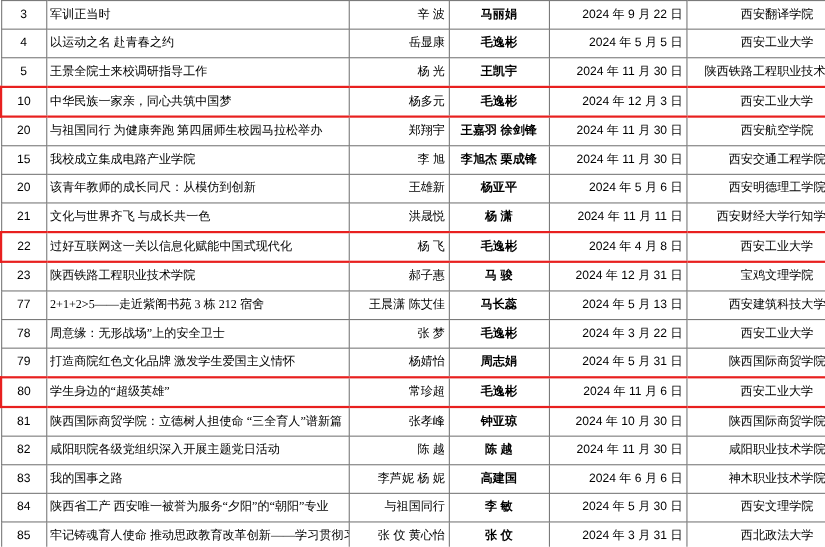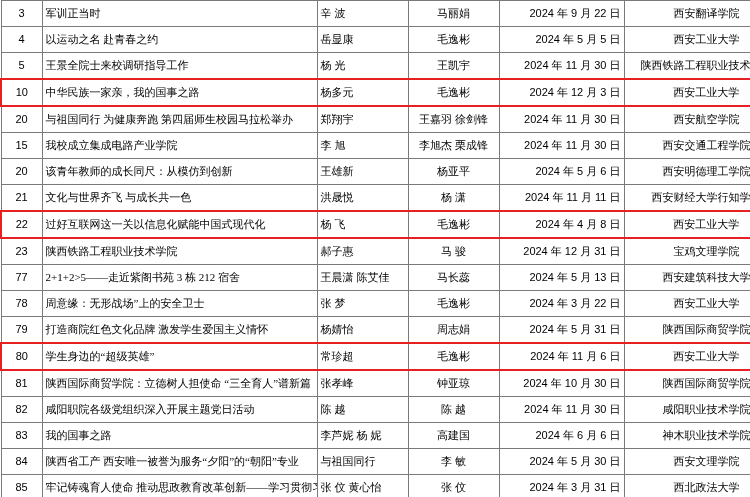--- a/index.html
+++ b/index.html
@@ -29,22 +29,22 @@
     border: 1px solid #7a7a7a;
     padding: 2px 3px;
     vertical-align: middle;
     line-height: 1.25;
     height: 21px;
     overflow: hidden;
     white-space: nowrap;
   }
   .c-num    { width: 34px;  text-align: center; }
   .c-title  { width: 268px; text-align: left; padding-left: 5px; font-family: Liberation Serif, serif; }
-  .c-a      { width: 84px;  text-align: left; }
-  .c-b      { width: 84px;  text-align: center; }
+  .c-a      { width: 84px;  text-align: right; }
+  .c-b      { width: 84px;  text-align: center; font-weight: bold; }
   .c-date   { width: 118px; text-align: right; }
   .c-org    { width: 158px; text-align: center; }
 
   td.multiline { white-space: normal; line-height: 1.2; }
 
   
   tr.hl td {
     border-top: 2px solid #e8201f;
     border-bottom: 2px solid #e8201f;
   }
@@ -77,21 +77,21 @@
         <tr>
           <td class="c-num">5</td>
           <td class="c-title">王景全院士来校调研指导工作</td>
           <td class="c-a">杨 光</td>
           <td class="c-b">王凯宇</td>
           <td class="c-date">2024 年 11 月 30 日</td>
           <td class="c-org">陕西铁路工程职业技术学院</td>
         </tr>
         <tr class="hl">
           <td class="c-num">10</td>
-          <td class="c-title">中华民族一家亲，我的国事之路</td>
+          <td class="c-title">中华民族一家亲，同心共筑中国梦</td>
           <td class="c-a">杨多元</td>
           <td class="c-b">毛逸彬</td>
           <td class="c-date">2024 年 12 月 3 日</td>
           <td class="c-org">西安工业大学</td>
         </tr>
         <tr>
           <td class="c-num">20</td>
           <td class="c-title">与祖国同行  为健康奔跑  第四届师生校园马拉松举办</td>
           <td class="c-a">郑翔宇</td>
           <td class="c-b">王嘉羽  徐剑锋</td>

